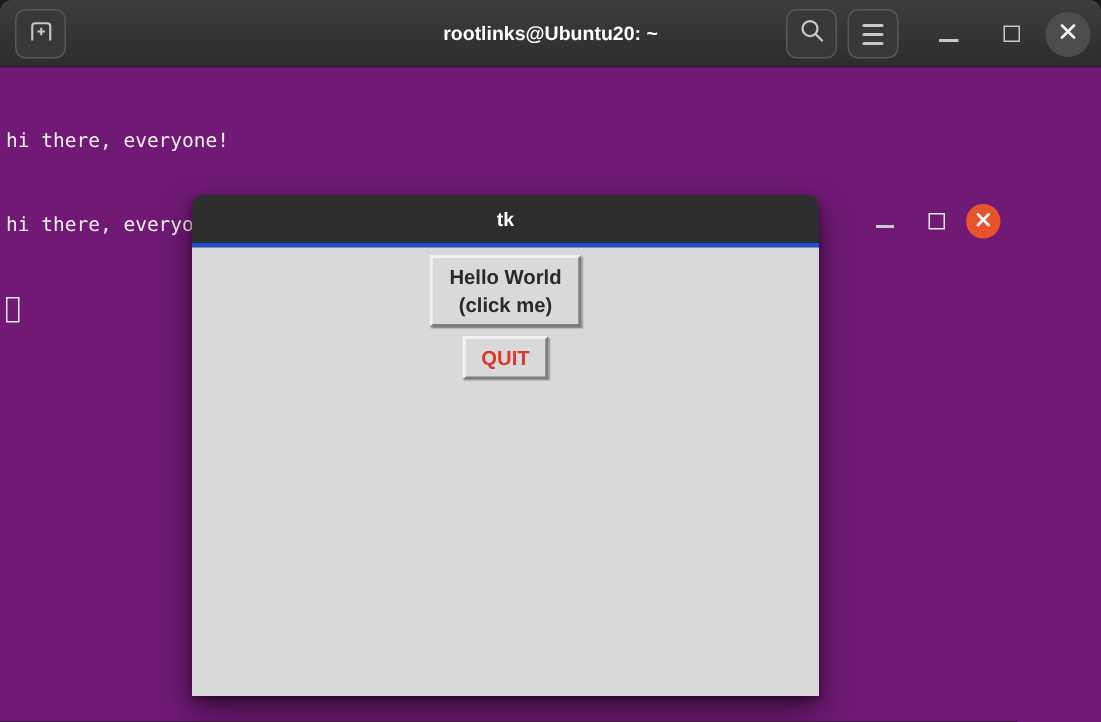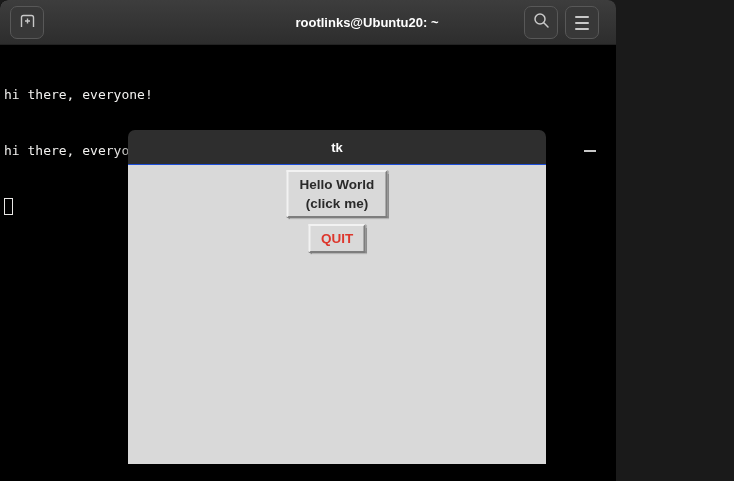--- a/index.html
+++ b/index.html
@@ -1,20 +1,20 @@
 <!DOCTYPE html>
 <html><head>
 <meta charset="utf-8">
 <style>
   * { margin:0; padding:0; box-sizing:border-box; }
   html,body { width:734px; height:481px; background:#1a1a1a; font-family:"Liberation Sans", sans-serif; }
 
   .screen {
-    position:relative; width:616px; height:481px; overflow:hidden;
-    background:#000000; border-radius:8px 8px 0 0;
+    position:relative; width:734px; height:481px; overflow:hidden;
+    background:#701a75; border-radius:8px 8px 0 0;
   }
 
   
   .term-titlebar {
     position:absolute; top:0; left:0; width:734px; height:45px;
     background:linear-gradient(#3d3d3d,#2d2d2d);
     border-bottom:1px solid #222;
     border-radius:8px 8px 0 0;
   }
   .hdr-btn {
@@ -58,21 +58,21 @@
   }
 
   
   .tk-window {
     position:absolute; left:128px; top:130px; width:418px; height:334px;
     border-radius:7px 7px 0 0;
     box-shadow:0 10px 22px rgba(0,0,0,0.5), 0 2px 6px rgba(0,0,0,0.4);
   }
   .tk-titlebar {
     position:absolute; top:0; left:0; width:100%; height:35px;
-    background:#2e2e2e; border-radius:7px 7px 0 0; border-bottom:1px solid #1d4ed8;
+    background:#2e2e2e; border-radius:7px 7px 0 0; border-bottom:3px solid #1d4ed8;
   }
   .tk-title {
     position:absolute; left:50%; top:50%; transform:translate(-50%,-50%);
     color:#ffffff; font-weight:bold; font-size:13px;
   }
   .tk-min { position:absolute; left:448px; top:1px; width:28px; height:33px;
             display:flex; align-items:center; justify-content:center; cursor:pointer; }
   .tk-min .min-glyph { margin-top:6px; width:12px; }
   .tk-max { position:absolute; left:482px; top:1px; width:28px; height:33px;
             display:flex; align-items:center; justify-content:center; cursor:pointer; }

